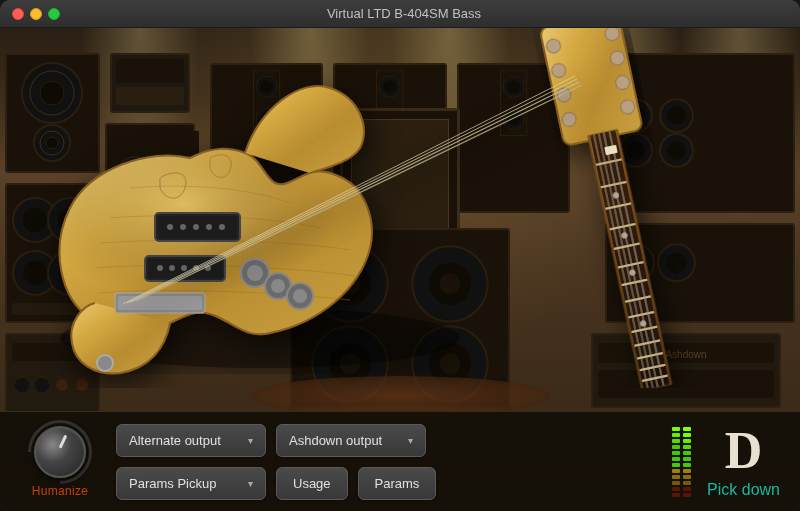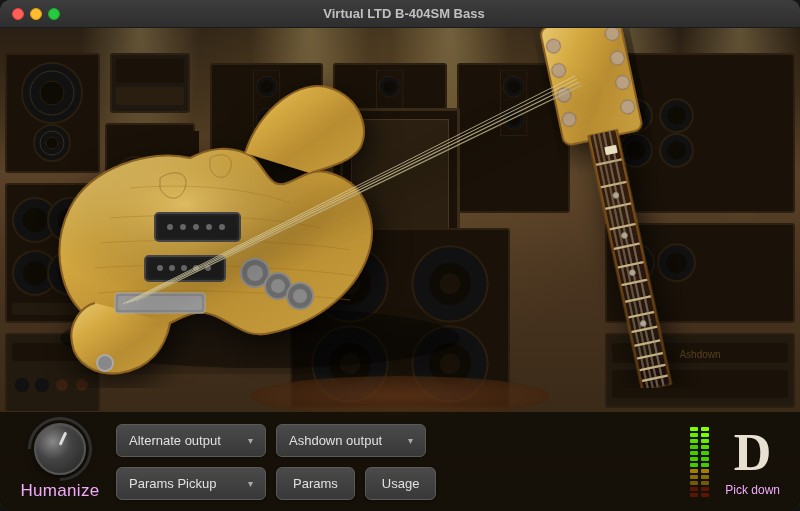--- a/index.html
+++ b/index.html
@@ -47,21 +47,21 @@
       border-radius: 50%;
     }
 
     .tl-close { background: #ff5f57; border: 1px solid #e0443e; }
     .tl-minimize { background: #febc2e; border: 1px solid #d4a017; }
     .tl-maximize { background: #28c840; border: 1px solid #1aab29; }
 
     .title-text {
       color: #c0c0c0;
       font-size: 13px;
-      font-weight: 700;
+      font-weight: 400;
       margin-left: 8px;
     }
 
     .main-content {
       position: relative;
       width: 800px;
       height: 483px;
       overflow: hidden;
     }
 
@@ -188,22 +188,22 @@
     .knob-track {
       position: absolute;
       inset: -6px;
       border-radius: 50%;
       border: 3px solid #333;
       border-bottom-color: transparent;
       transform: rotate(45deg);
     }
 
     .humanize-label {
-      color: #f0abfc;
-      font-size: 17px;
+      color: #c2410c;
+      font-size: 12px;
       font-weight: 500;
       letter-spacing: 0.3px;
     }
 
     
     .dropdowns-section {
       display: flex;
       flex-direction: column;
       gap: 10px;
       flex: 1;
@@ -281,22 +281,22 @@
 
     .pick-letter {
       font-size: 52px;
       font-weight: 700;
       color: #e8e0d0;
       font-family: Georgia, serif;
       line-height: 1;
     }
 
     .pick-label {
-      color: #f0abfc;
-      font-size: 12px;
+      color: #14b8a6;
+      font-size: 16px;
     }
 
     
     .amp-left-top {
       position: absolute;
       left: 5px; top: 25px;
       width: 95px; height: 120px;
       background: #1a1208;
       border: 2px solid #2e2010;
       border-radius: 3px;
@@ -347,21 +347,21 @@
       border-radius: 3px;
       z-index: 3;
       display: grid;
       grid-template-columns: 1fr 1fr;
       gap: 6px;
       padding: 8px;
     }
 
     .amp-right-bottom {
       position: absolute;
-      right: 5px; top: 305px;
+      right: 19px; top: 305px;
       width: 190px; height: 75px;
       background: #be185d;
       border: 2px solid #2e2010;
       border-radius: 3px;
       z-index: 3;
     }
 
     
     .center-cab {
       position: absolute;
@@ -823,22 +823,22 @@
             <span>Ashdown output</span>
             <span class="dropdown-arrow">▾</span>
           </button>
         </div>
 
         <div class="dropdowns-row">
           <button class="dropdown-btn">
             <span>Params Pickup</span>
             <span class="dropdown-arrow">▾</span>
           </button>
+          <button class="small-btn">Usage</button>
           <button class="small-btn">Params</button>
-          <button class="small-btn">Usage</button>
         </div>
       </div>
 
       <div class="vu-bars">
         <div class="vu-bar-col">
 
           <div class="vu-segment" style="background:#ff2200; opacity:0.3;"></div>
           <div class="vu-segment" style="background:#ff2200; opacity:0.3;"></div>
 
           <div class="vu-segment" style="background:#ffcc00; opacity:0.4;"></div>

